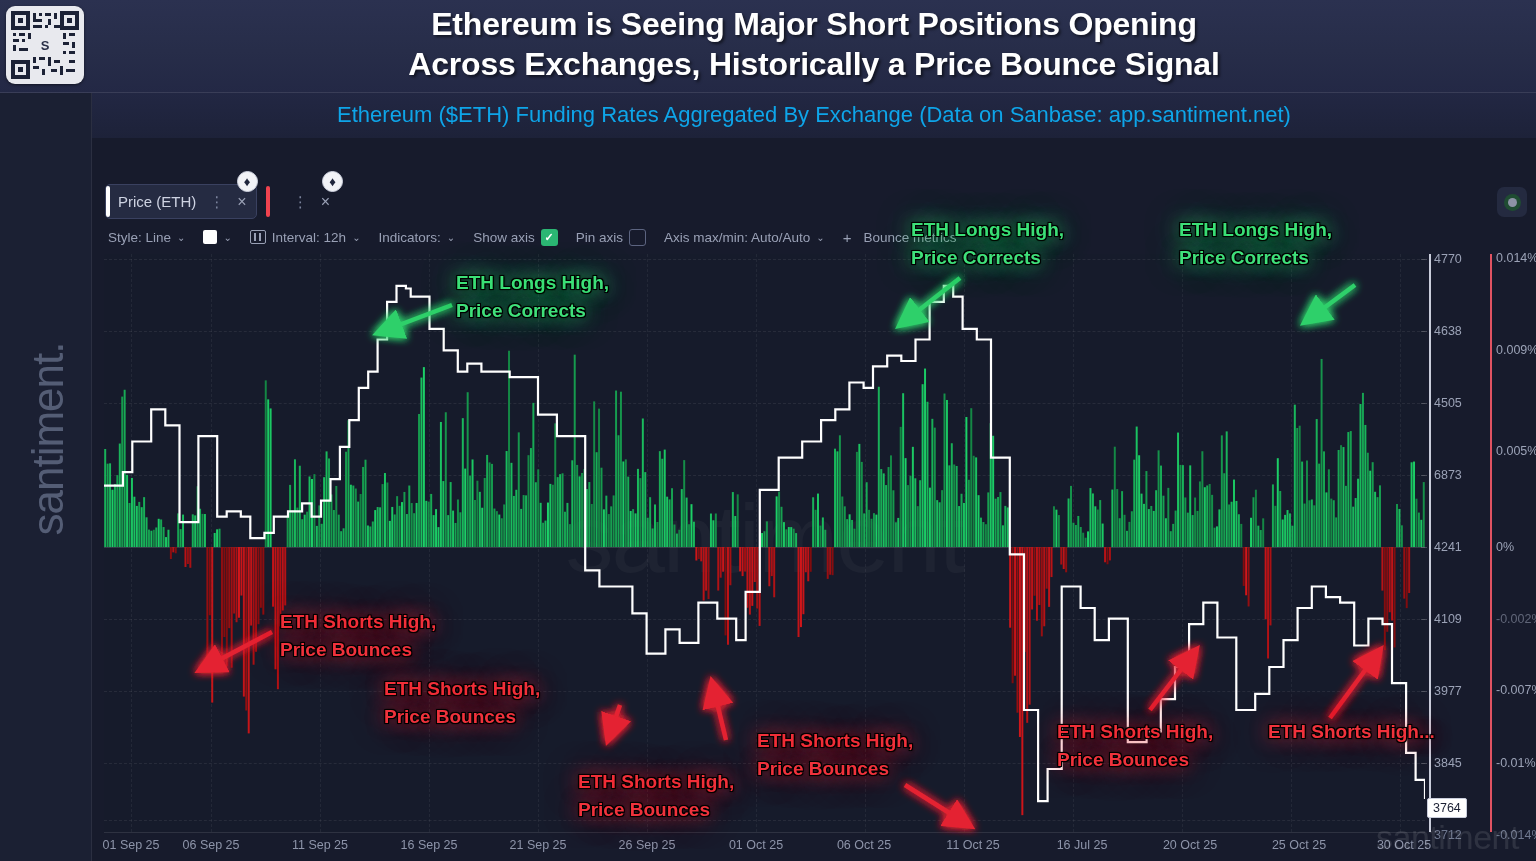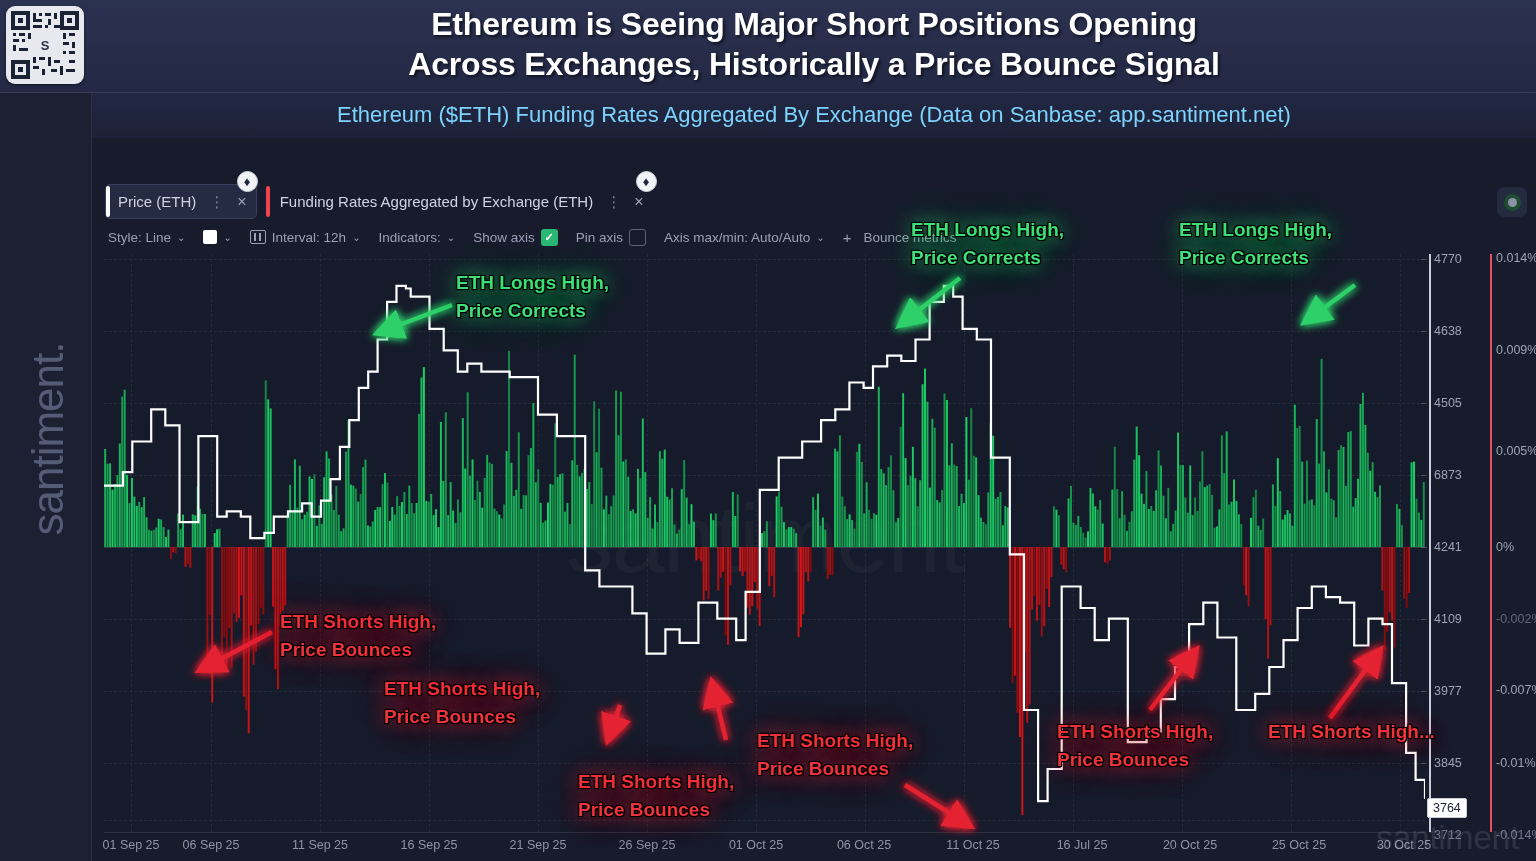--- a/index.html
+++ b/index.html
@@ -26,21 +26,21 @@
   .header-rule {
     position: absolute; left: 0; top: 92px; width: 1536px; height: 1px;
     background: rgba(255,255,255,.10);
   }
   .subtitle-band {
     position: absolute; left: 0; top: 93px; width: 1536px; height: 45px;
     background: linear-gradient(180deg,#222743 0%, #1d2239 100%);
   }
   .subtitle {
     position: absolute; left: 92px; top: 99px; width: 1444px;
-    text-align: center; color: #7dd3fc;
+    text-align: center; color: #0ea5e9;
     font-size: 22px; line-height: 32px;
   }
 
   
   .qr {
     position: absolute; left: 6px; top: 6px; width: 78px; height: 78px;
     background: #e8e9ee; border-radius: 9px; padding: 5px;
     box-shadow: 0 1px 3px rgba(0,0,0,.5);
   }
   .qr-inner { position: relative; width: 68px; height: 68px; }
@@ -270,21 +270,20 @@
   <div class="tabs">
     <div class="tab">
       <span class="bar-left" style="background:#ffffff"></span>
       <span class="tab-label">Price (ETH)</span>
       <span class="tab-dots">⋮</span>
       <span class="tab-close">×</span>
       <span class="eth-badge" style="right:-2px">♦</span>
     </div>
     <div class="tab plain">
       <span class="bar-left" style="background:#f0434f"></span>
-      <span class="tab-label">Funding Rates Aggregated by Exchange (ETH)</span>
       <span class="tab-dots">⋮</span>
       <span class="tab-close">×</span>
       <span class="eth-badge" style="right:-4px">♦</span>
     </div>
   </div>
 
   <div class="opts">
     <div class="opt">
       <span>Style: Line</span>
       <span class="chev">⌄</span>

